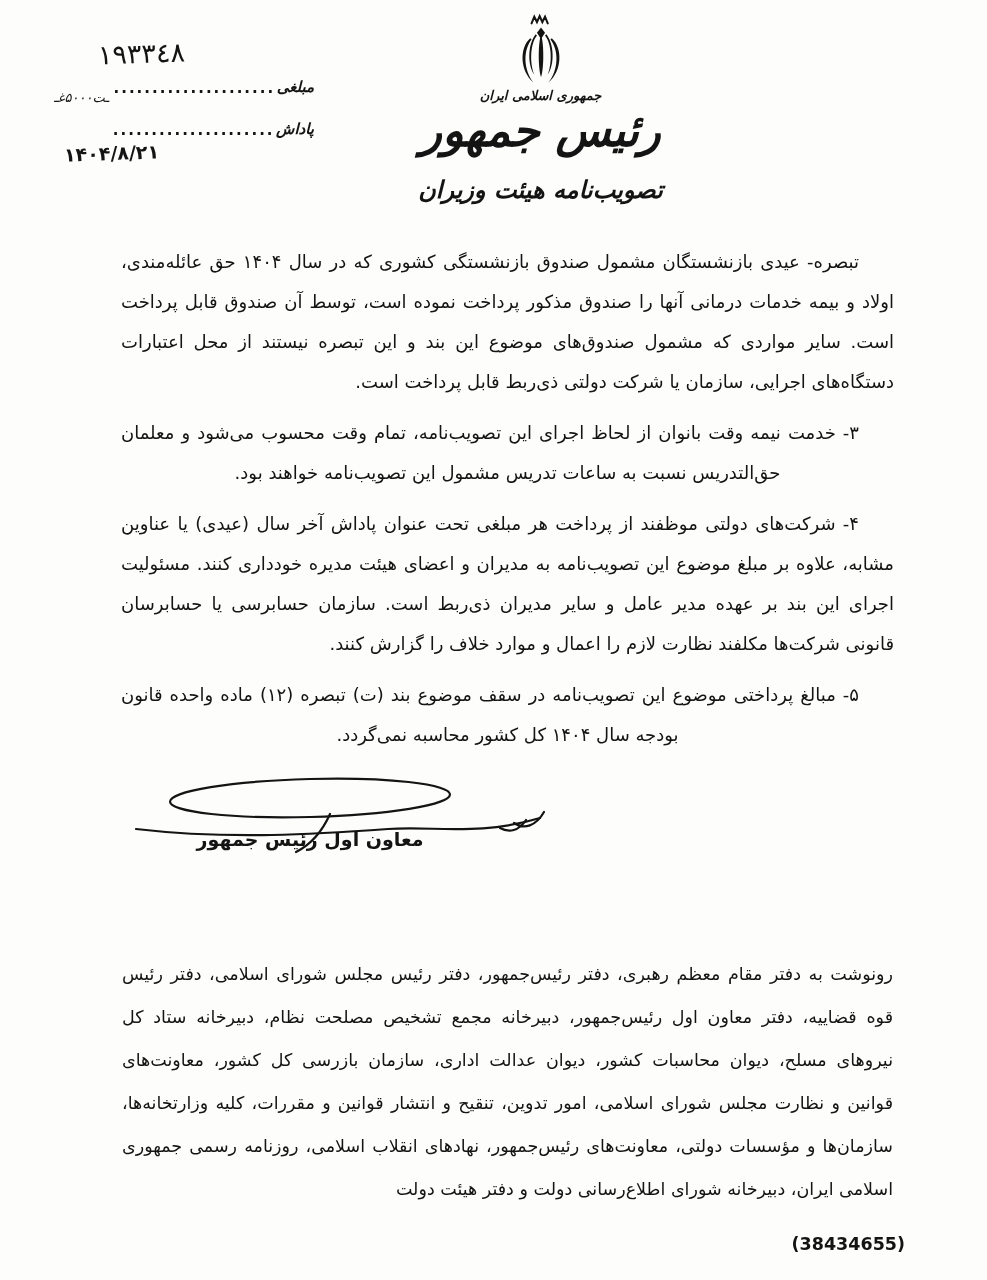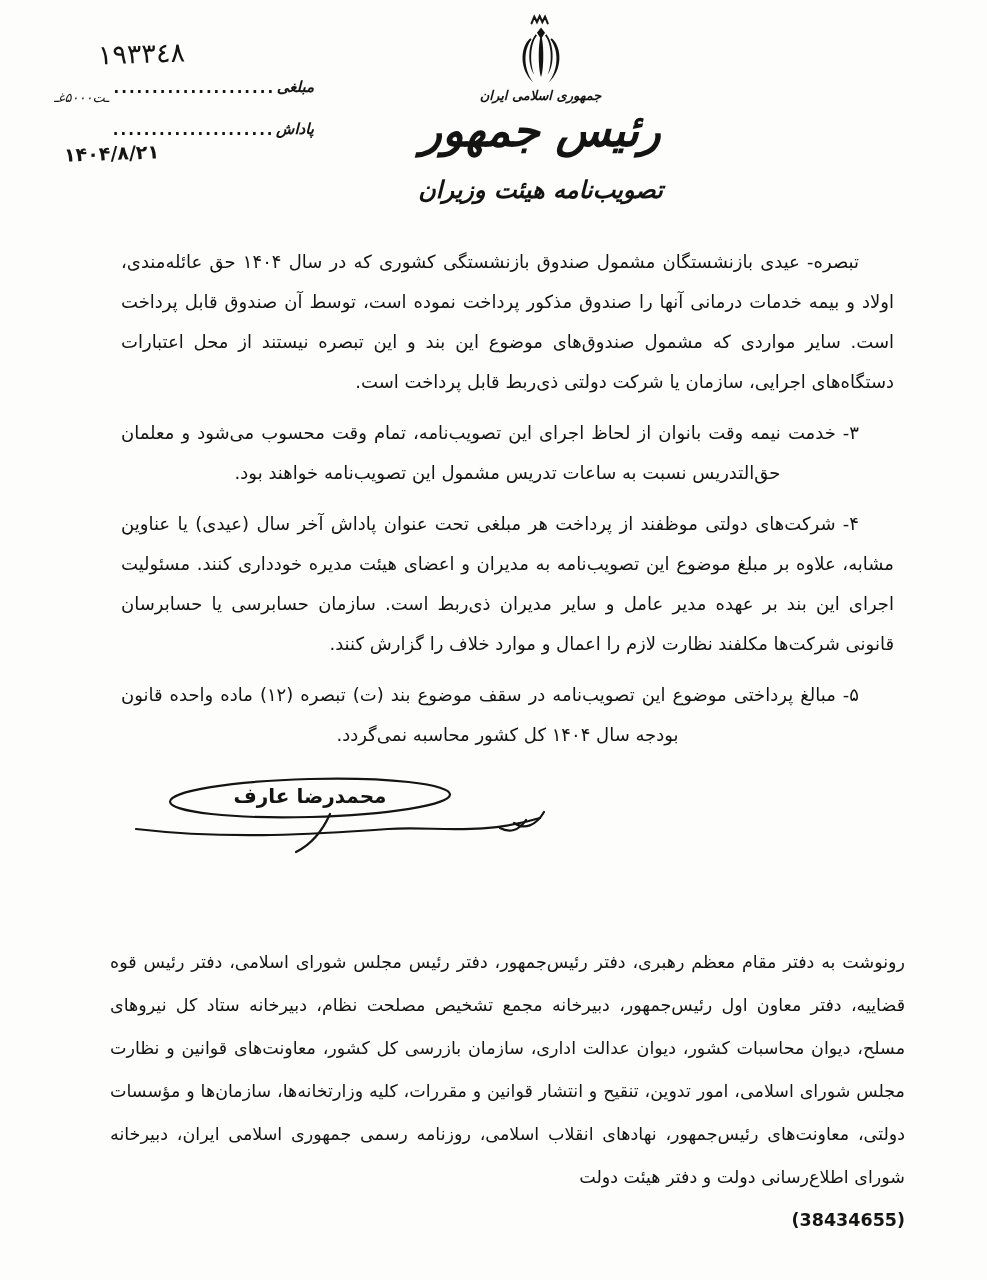--- a/index.html
+++ b/index.html
@@ -44,21 +44,21 @@
 
   
   .signature{position:absolute;left:120px;top:768px;width:440px;height:105px;}
   .signature svg{position:absolute;inset:0;overflow:visible;}
   .sig-name{position:absolute;top:16px;left:45px;width:290px;text-align:center;font-size:20px;font-weight:bold;}
   .sig-title{position:absolute;top:60px;left:40px;width:300px;text-align:center;font-size:19px;font-weight:bold;}
 
   
   .footer{position:absolute;top:941px;right:82px;left:110px;}
   .footer p{
-    margin:0;padding:0;
+    margin:12px;padding:0;
     font-size:17.5px;line-height:43px;
     text-align:justify;text-justify:inter-word;
     font-weight:500;
   }
   .ref-number{font-size:17.5px;line-height:43px;font-weight:bold;text-align:right;}
 </style>
 </head>
 <body>
 
 <div class="page">
@@ -111,21 +111,21 @@
 
   <div class="signature">
     <svg viewBox="0 0 440 105" width="440" height="105" xmlns="http://www.w3.org/2000/svg">
       <g fill="none" stroke="#141414" stroke-width="2.2" stroke-linecap="round">
         <ellipse cx="190" cy="30" rx="140" ry="19" transform="rotate(-1.5 190 30)"></ellipse>
         <path d="M424,44 c-8,14 -20,18 -30,11 m12,-3 c-7,11 -17,13 -26,8"></path>
         <path d="M420,50 C360,68 315,58 268,61 C200,66 110,72 16,61"></path>
         <path d="M210,46 C202,64 190,77 176,84"></path>
       </g>
     </svg>
-    <div class="sig-name">محمدرضا عارف</div>
+    <div class="sig-title">معاون اول رئیس جمهور</div>
   </div>
 
   <div class="footer">
     <p>رونوشت به دفتر مقام معظم رهبری، دفتر رئیس‌جمهور، دفتر رئیس مجلس شورای اسلامی، دفتر رئیس قوه قضاییه، دفتر معاون اول رئیس‌جمهور، دبیرخانه مجمع تشخیص مصلحت نظام، دبیرخانه ستاد کل نیروهای مسلح، دیوان محاسبات کشور، دیوان عدالت اداری، سازمان بازرسی کل کشور، معاونت‌های قوانین و نظارت مجلس شورای اسلامی، امور تدوین، تنقیح و انتشار قوانین و مقررات، کلیه وزارتخانه‌ها، سازمان‌ها و مؤسسات دولتی، معاونت‌های رئیس‌جمهور، نهادهای انقلاب اسلامی، روزنامه رسمی جمهوری اسلامی ایران، دبیرخانه شورای اطلاع‌رسانی دولت و دفتر هیئت دولت</p>
     <div class="ref-number">(38434655)</div>
   </div>
 
 </div>
 
 </body></html>

